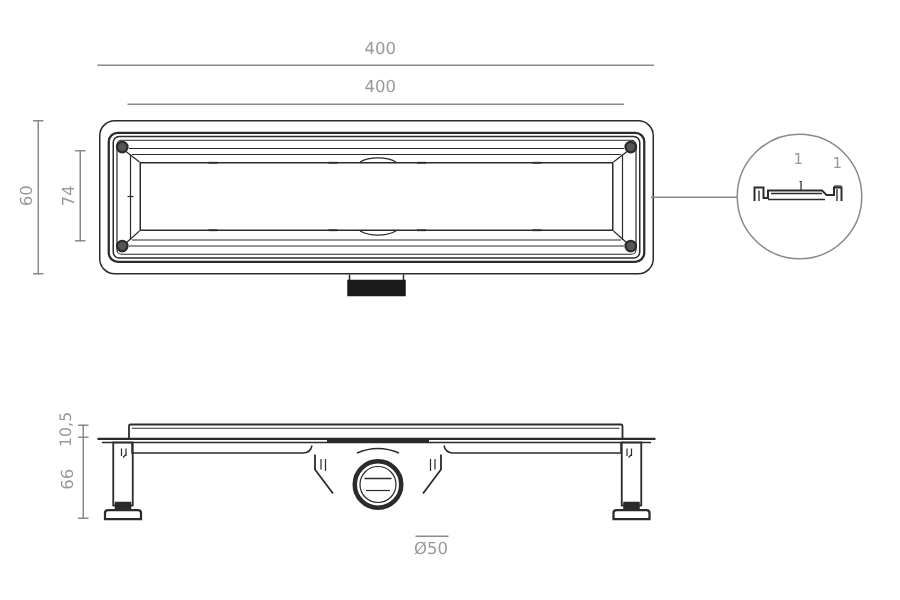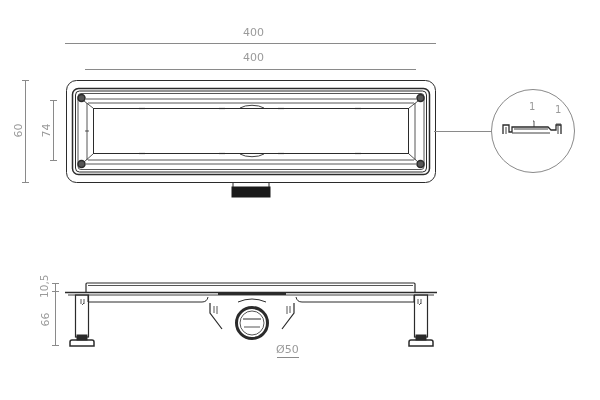--- a/index.html
+++ b/index.html
@@ -130,13 +130,13 @@
 <div class="lbl" style="left:243px; top:27px;">400</div>
 <div class="lbl" style="left:243px; top:52px;">400</div>
 <div class="lbl vlbl" style="left:11px; top:125px;">60</div>
 <div class="lbl vlbl" style="left:39px; top:125px;">74</div>
 
 <div class="lbl" style="left:529px; top:102px; font-size:10px;">1</div>
 <div class="lbl" style="left:555px; top:105px; font-size:10px;">1</div>
 
 <div class="lbl vlbl" style="left:33px; top:281px; font-size:10.5px;">10,5</div>
 <div class="lbl vlbl" style="left:38px; top:314px;">66</div>
-<div class="lbl" style="left:276px; top:344px;">Ø50</div>
+<div class="lbl" style="left:276px; top:360px;">Ø50</div>
 
 </body></html>

